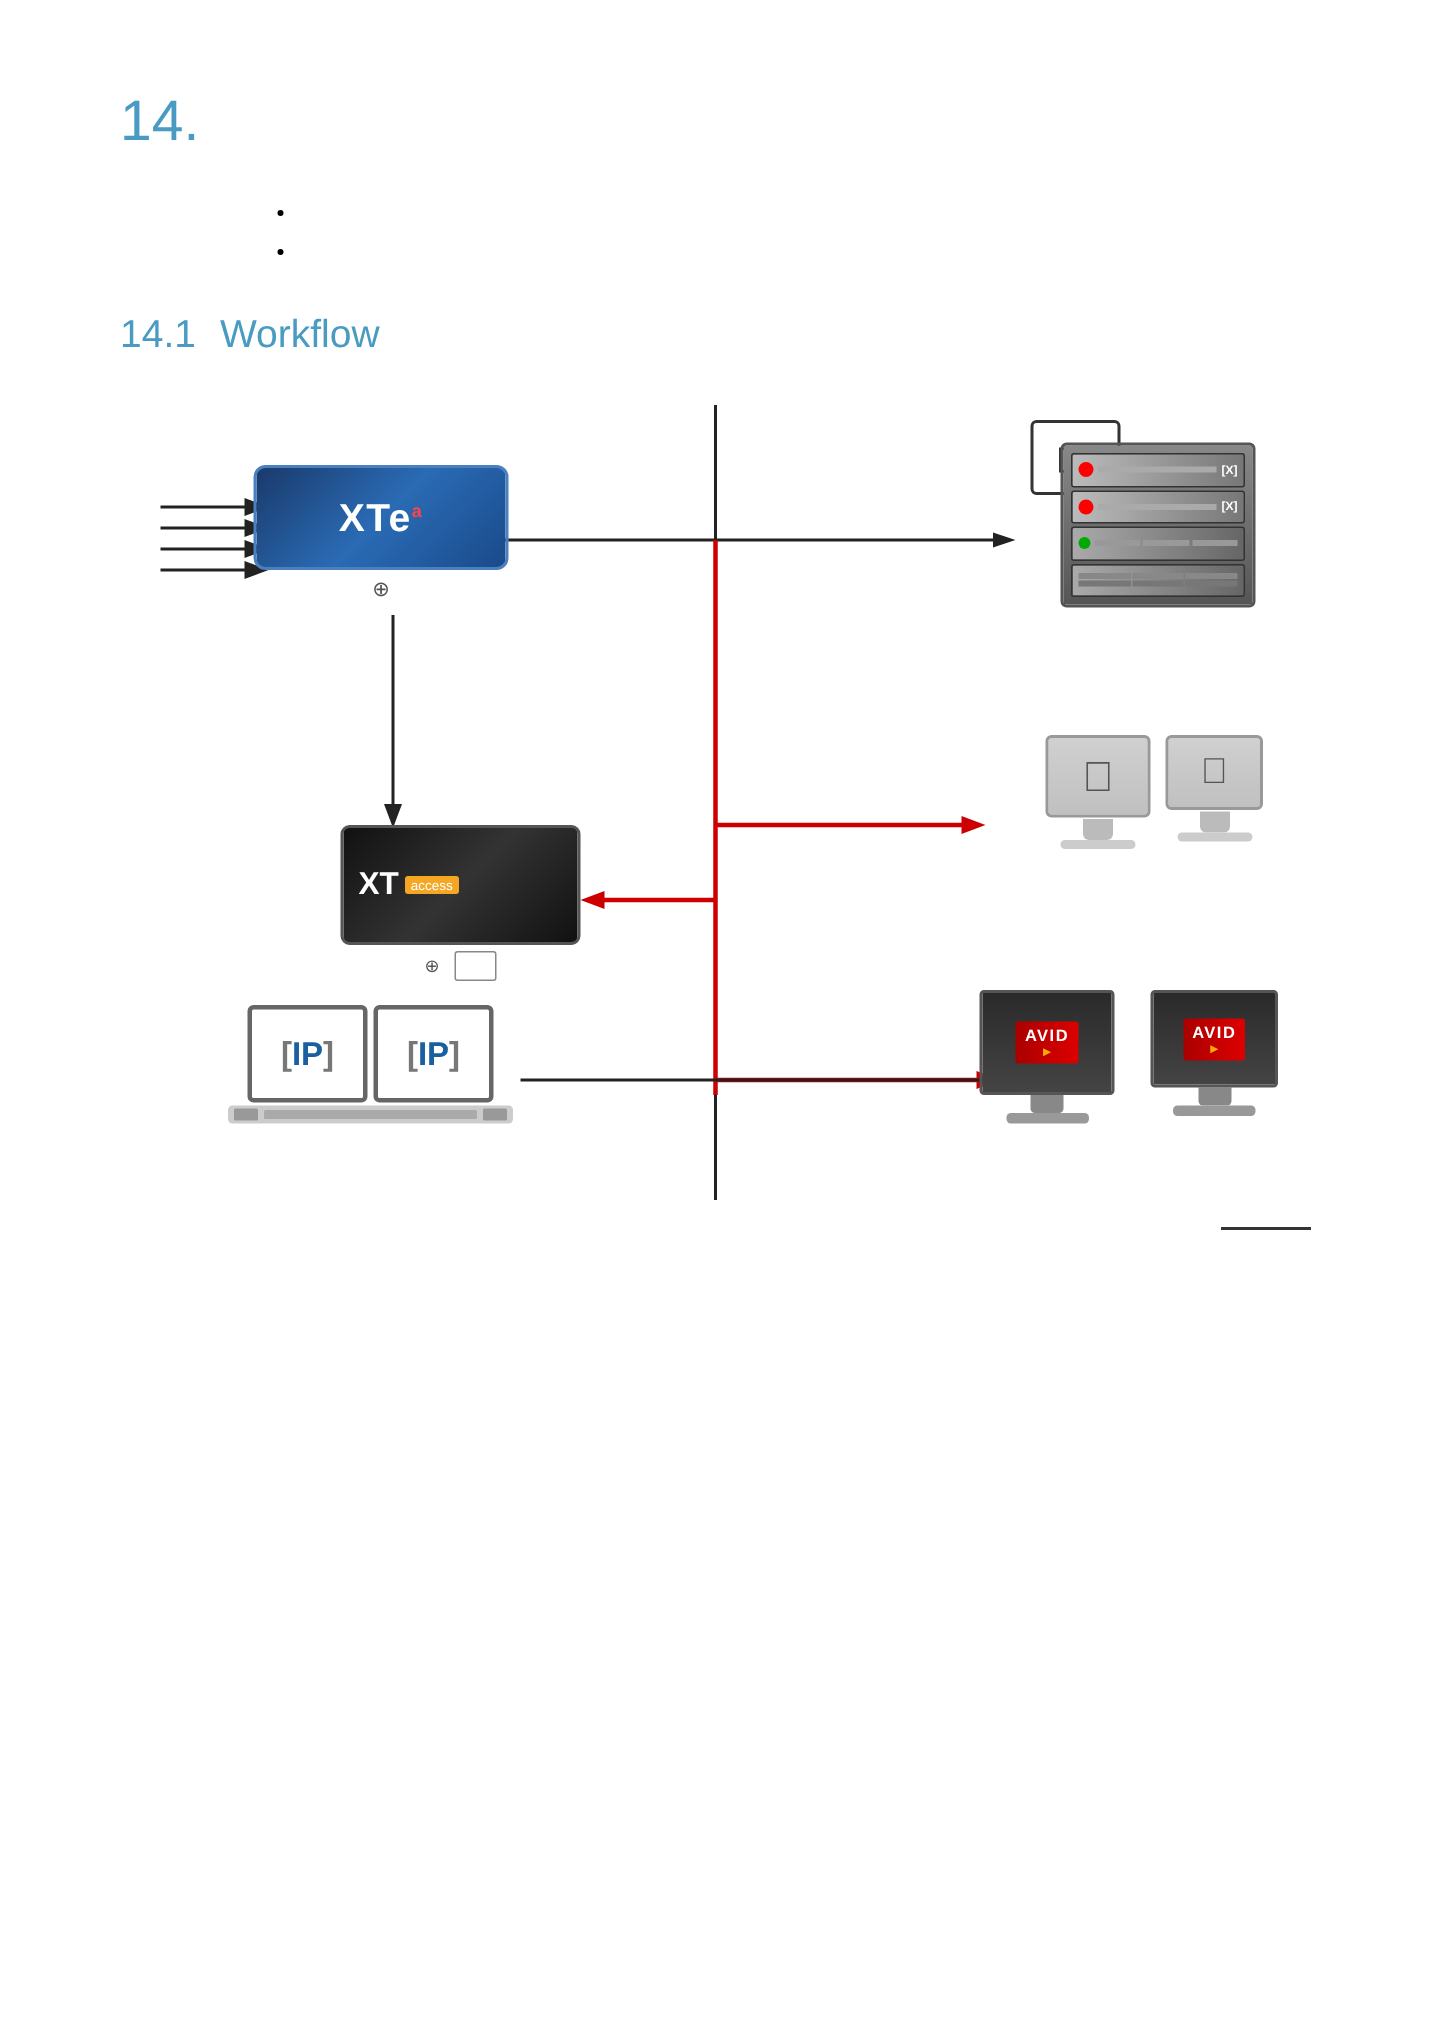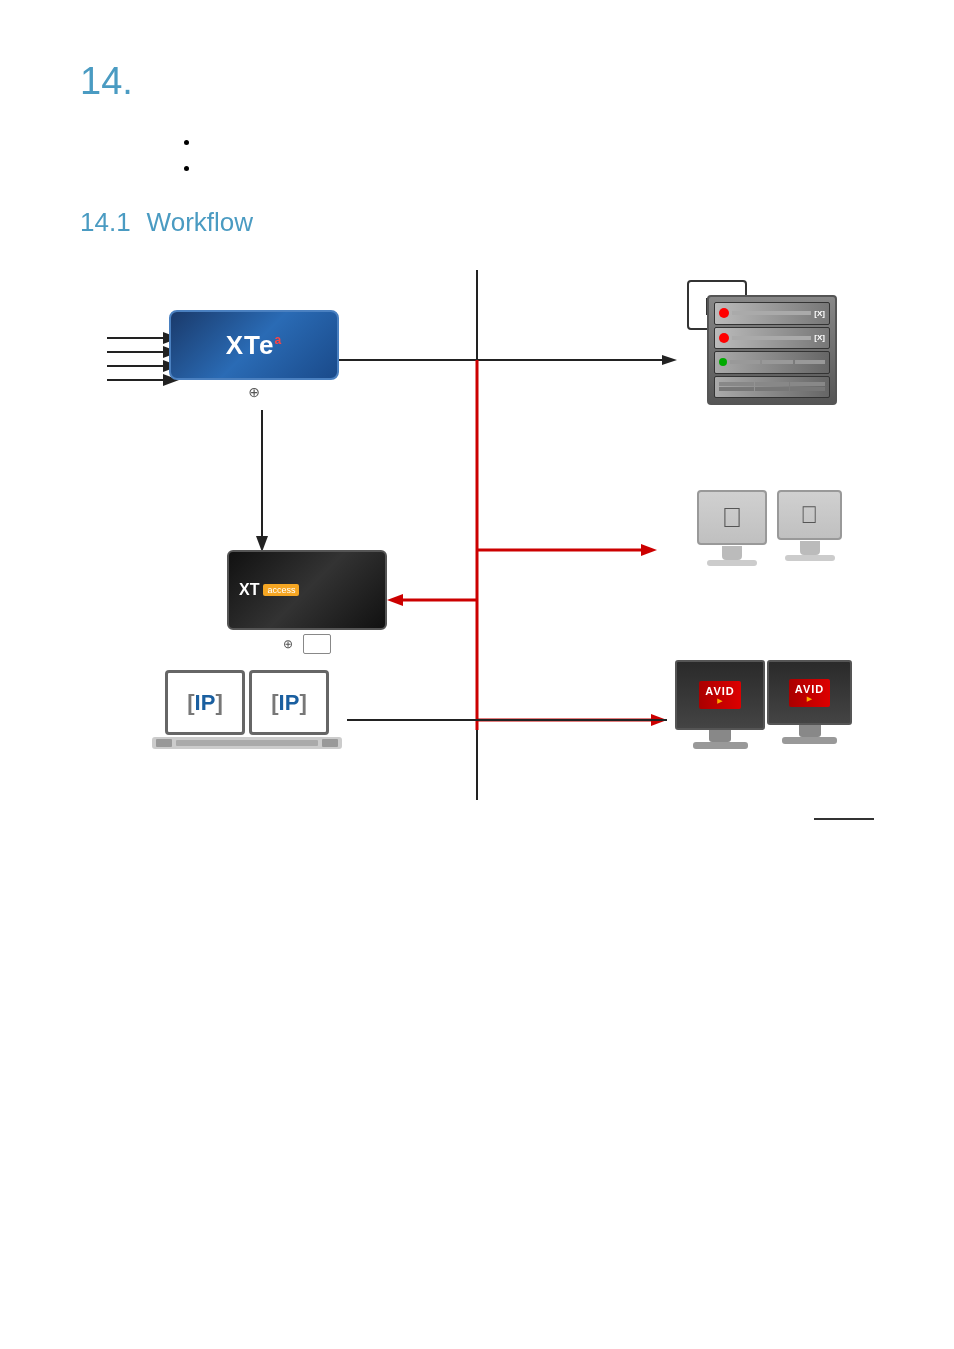--- a/index.html
+++ b/index.html
@@ -169,21 +169,21 @@
       background: #ccc;
       border-radius: 3px;
     }
 
     
     .avid-devices {
       position: absolute;
       right: 40px;
       top: 390px;
       display: flex;
-      gap: 2px;
+      gap: 24px;
     }
     .avid-item {
       display: flex;
       flex-direction: column;
       align-items: center;
     }
     .avid-screen {
       width: 80px;
       height: 62px;
       background: linear-gradient(to bottom, #2a2a2a, #444);
@@ -302,21 +302,21 @@
         </span>
       </div>
       <div class="xte-bottom">
         <span style="font-size:14px; color:#555;">⊕</span>
       </div>
     </div>
 
     <div class="device" style="left:140px; top:280px; width:160px;">
       <div class="xt-access-body">
         <div style="display:flex; align-items:center; gap:4px;">
-          <span style="color:white; font-size:16px; font-weight:bold;">XT</span>
+          <span style="color:white; font-size:21px; font-weight:bold;">XT</span>
           <span class="xt-access-badge">access</span>
         </div>
       </div>
       <div class="xt-access-bottom">
         <span style="font-size:12px; color:#555;">⊕</span>
         <div style="width:28px; height:20px; border:1px solid #888; border-radius:2px;"></div>
       </div>
     </div>
 
     <div class="device ip-device" style="left:60px; top:400px;">

